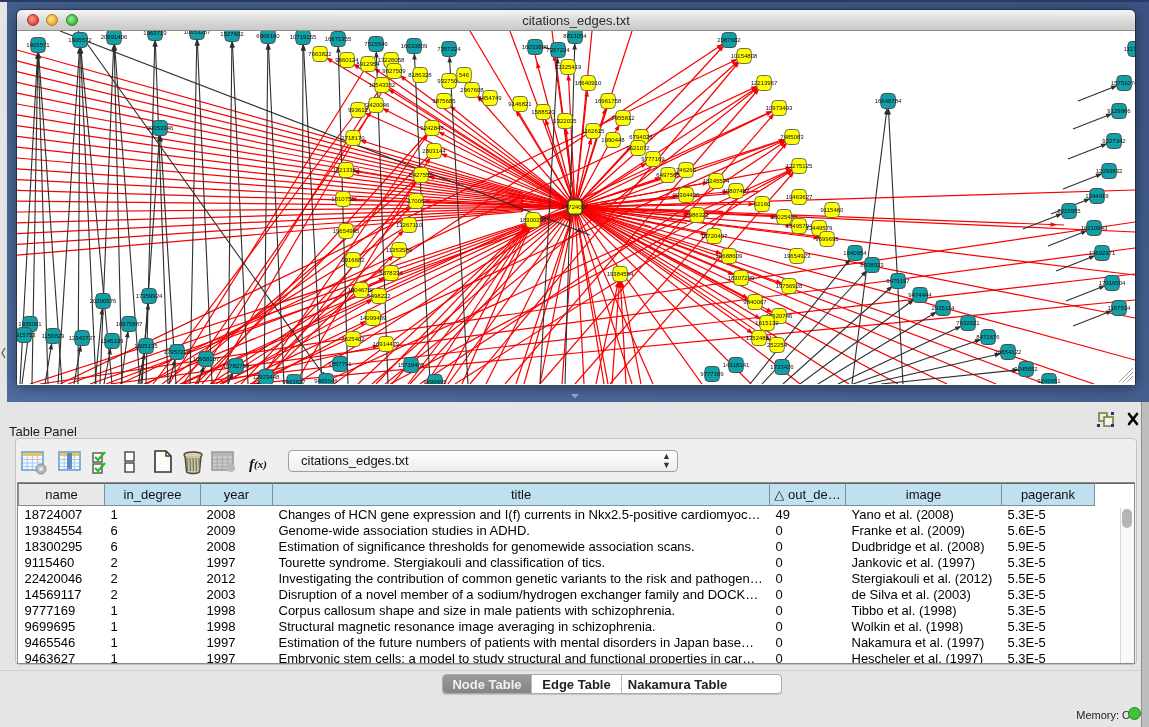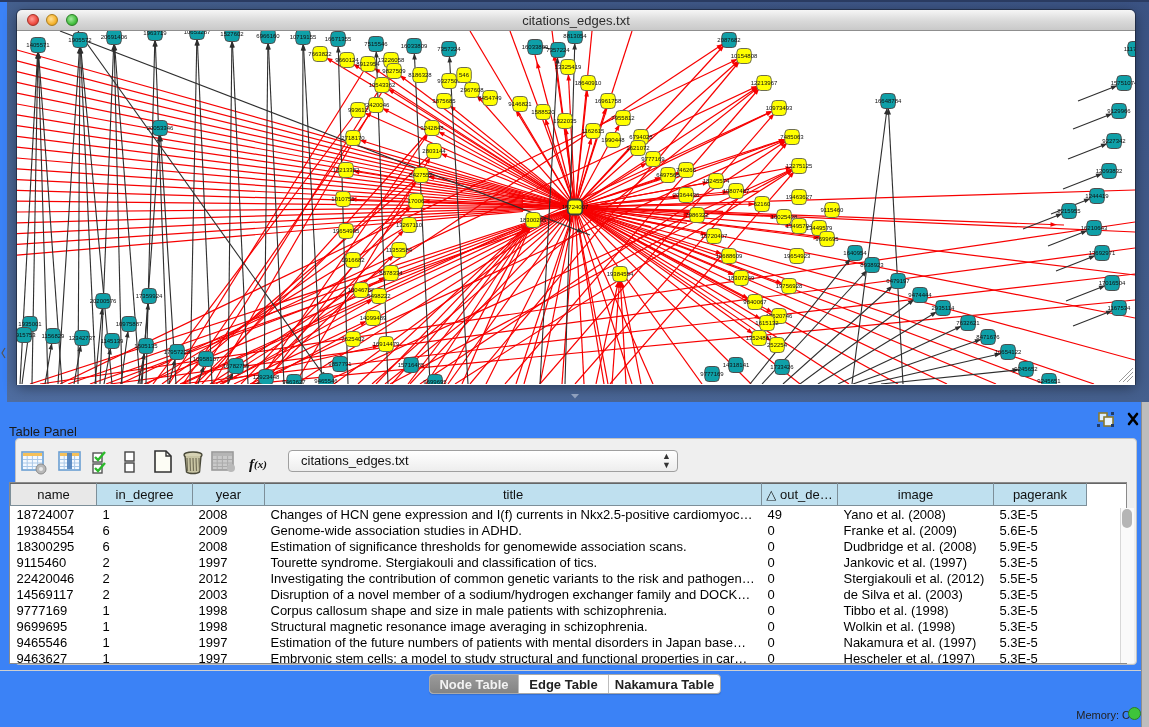--- a/index.html
+++ b/index.html
@@ -1,15 +1,15 @@
 <!DOCTYPE html>
 <html><head><meta charset="utf-8"><style>
 *{margin:0;padding:0;box-sizing:border-box}
 html,body{width:1149px;height:727px;overflow:hidden;font-family:"Liberation Sans",sans-serif}
-#root{position:relative;width:1149px;height:727px;background:#3b82f6}
+#root{position:relative;width:1149px;height:727px;background:#e5e5e5}
 
 #bluepane{position:absolute;left:7px;top:0;width:1142px;height:402px;
  background:linear-gradient(200deg,#3b5384 0%,#46618f 55%,#4f6da0 100%)}
 #topline{position:absolute;left:0;top:0;width:1149px;height:2px;background:#2b3c63}
 
 #netwin{position:absolute;left:17px;top:10px;width:1118px;height:374px;border-radius:5px 5px 0 0;
  box-shadow:0 3px 14px rgba(0,0,0,.45);outline:1px solid rgba(20,25,40,.55)}
 #titlebar{position:absolute;left:0;top:0;width:1118px;height:21px;border-radius:5px 5px 0 0;
  background:linear-gradient(#f6f6f6,#d9d9d9 55%,#c9c9c9);border-bottom:1px solid #8f8f8f}
 #titlebar .t{position:absolute;left:0;right:0;top:3px;text-align:center;font-size:13px;color:#2c2c2c}
@@ -22,27 +22,27 @@
 #dd{position:absolute;left:288px;top:450px;width:390px;height:22px;border:1px solid #9f9f9f;border-radius:4px;
  background:linear-gradient(#ffffff,#ededed);font-size:13px;color:#111;line-height:20px;padding-left:12px}
 #dd .ar{position:absolute;right:6px;top:1px;font-size:9px;color:#333;line-height:9px}
 table#grid{position:absolute;left:0;top:0;width:1118px;border-collapse:collapse;
  table-layout:fixed;font-size:13px;background:#fff}
 #grid th{height:22px;background:#bfe0ef;border:1px solid #7d8f99;border-top:1px solid #666;
  font-weight:normal;font-size:13px;color:#111;padding:0;overflow:hidden;white-space:nowrap}
 #grid th.first{background:#e8e8e8}
 #grid th.sp{background:#fff;border:none;border-top:1px solid #666}
 #grid td{height:16px;line-height:15px;vertical-align:bottom;padding:0 0 0 6px;font-size:13px;color:#000;white-space:nowrap;overflow:hidden;border:none}
-#clipwrap{position:absolute;left:9px;top:482px;width:1118px;height:182px;overflow:hidden;background:#fff;
+#clipwrap{position:absolute;left:17px;top:482px;width:1118px;height:182px;overflow:hidden;background:#fff;
  border:1px solid #8a8a8a}
 #sbar{position:absolute;left:1120px;top:508px;width:14px;height:155px;background:#fafafa;border-left:1px solid #d8d8d8}
 #thumb{position:absolute;left:1122px;top:509px;width:10px;height:19px;background:#b5b5b5;border-radius:5px}
 
 #divider{position:absolute;left:0;top:670px;width:1149px;height:1px;background:#cfcfcf}
-#segs{position:absolute;left:429px;top:674px;width:292px;height:20px;display:flex;
+#segs{position:absolute;left:442px;top:674px;width:340px;height:20px;display:flex;
  border:1px solid #a9a9a9;border-radius:4px;background:#fff;overflow:hidden;
  box-shadow:0 1px 1px rgba(0,0,0,.15)}
 #segs div{text-align:center;font-size:13px;font-weight:bold;color:#222;line-height:19px;border-right:1px solid #bdbdbd}
 #segs div:nth-child(1){width:89px}#segs div:nth-child(2){width:90px}#segs div:nth-child(3){width:111px}
 #segs div:last-child{border-right:none}
 #segs div.sel{background:linear-gradient(#9a9a9a,#848484);color:#f2f2f2}
 #mem{position:absolute;right:11px;top:709px;font-size:11px;color:#222}
 #memdot{position:absolute;right:8px;top:707px;width:13px;height:13px;border-radius:50%;
  background:#3ec43a;border:1.5px solid #2b7d28}
 #rightstrip{position:absolute;left:1141px;top:402px;width:8px;height:325px;background:#bdbdbd;border-left:1px solid #8e8e8e}

